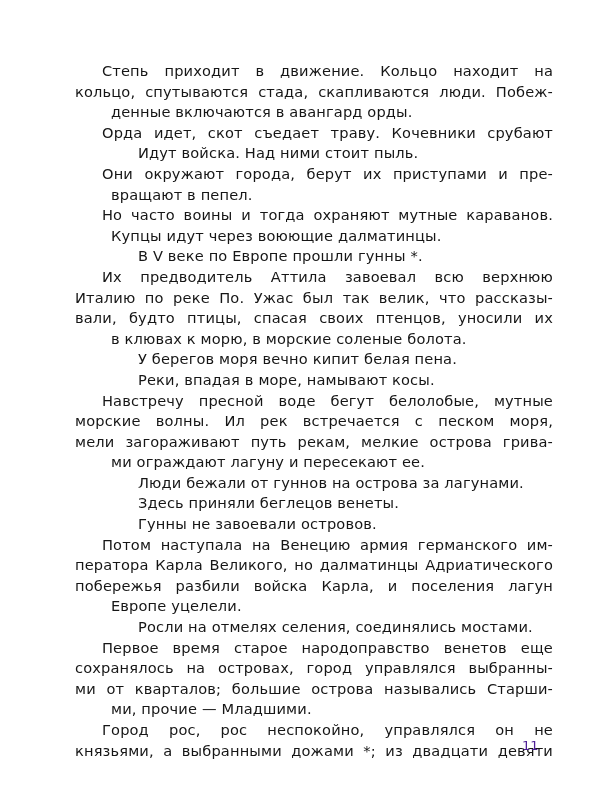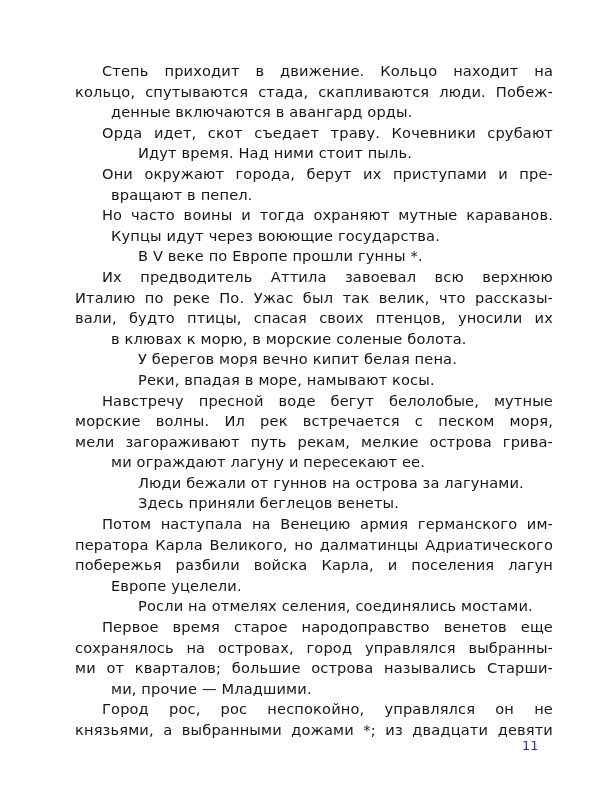--- a/index.html
+++ b/index.html
@@ -53,29 +53,29 @@
 <div class="page-text" id="page-text">
     <div class="para-block">
       <span class="line first">Степь приходит в движение. Кольцо находит на</span>
       <span class="line">кольцо, спутываются стада, скапливаются люди. Побеж-</span>
       <span class="line last">денные включаются в авангард орды.</span>
     </div>
     <div class="para-block">
       <span class="line first">Орда идет, скот съедает траву. Кочевники срубают</span>
     </div>
     <div class="para-block">
-      <span class="line first last">Идут время. Над ними стоит пыль.</span>
+      <span class="line first last">Идут войска. Над ними стоит пыль.</span>
     </div>
     <div class="para-block">
       <span class="line first">Они окружают города, берут их приступами и пре-</span>
       <span class="line last">вращают в пепел.</span>
     </div>
     <div class="para-block">
       <span class="line first">Но часто воины и тогда охраняют мутные караванов.</span>
-      <span class="line last">Купцы идут через воюющие государства.</span>
+      <span class="line last">Купцы идут через воюющие далматинцы.</span>
     </div>
     <div class="para-block">
       <span class="line first last">В V веке по Европе прошли гунны *.</span>
     </div>
     <div class="para-block">
       <span class="line first">Их предводитель Аттила завоевал всю верхнюю</span>
       <span class="line">Италию по реке По. Ужас был так велик, что рассказы-</span>
       <span class="line">вали, будто птицы, спасая своих птенцов, уносили их</span>
       <span class="line last">в клювах к морю, в морские соленые болота.</span>
     </div>
@@ -91,20 +91,23 @@
       <span class="line">мели загораживают путь рекам, мелкие острова грива-</span>
       <span class="line last">ми ограждают лагуну и пересекают ее.</span>
     </div>
     <div class="para-block">
       <span class="line first last">Люди бежали от гуннов на острова за лагунами.</span>
     </div>
     <div class="para-block">
       <span class="line first last">Здесь приняли беглецов венеты.</span>
     </div>
     <div class="para-block">
+      <span class="line first last">Гунны не завоевали островов.</span>
+    </div>
+    <div class="para-block">
       <span class="line first">Потом наступала на Венецию армия германского им-</span>
       <span class="line">ператора Карла Великого, но далматинцы Адриатического</span>
       <span class="line">побережья разбили войска Карла, и поселения лагун</span>
       <span class="line last">Европе уцелели.</span>
     </div>
     <div class="para-block">
       <span class="line first last">Росли на отмелях селения, соединялись мостами.</span>
     </div>
     <div class="para-block">
       <span class="line first">Первое время старое народоправство венетов еще</span>

